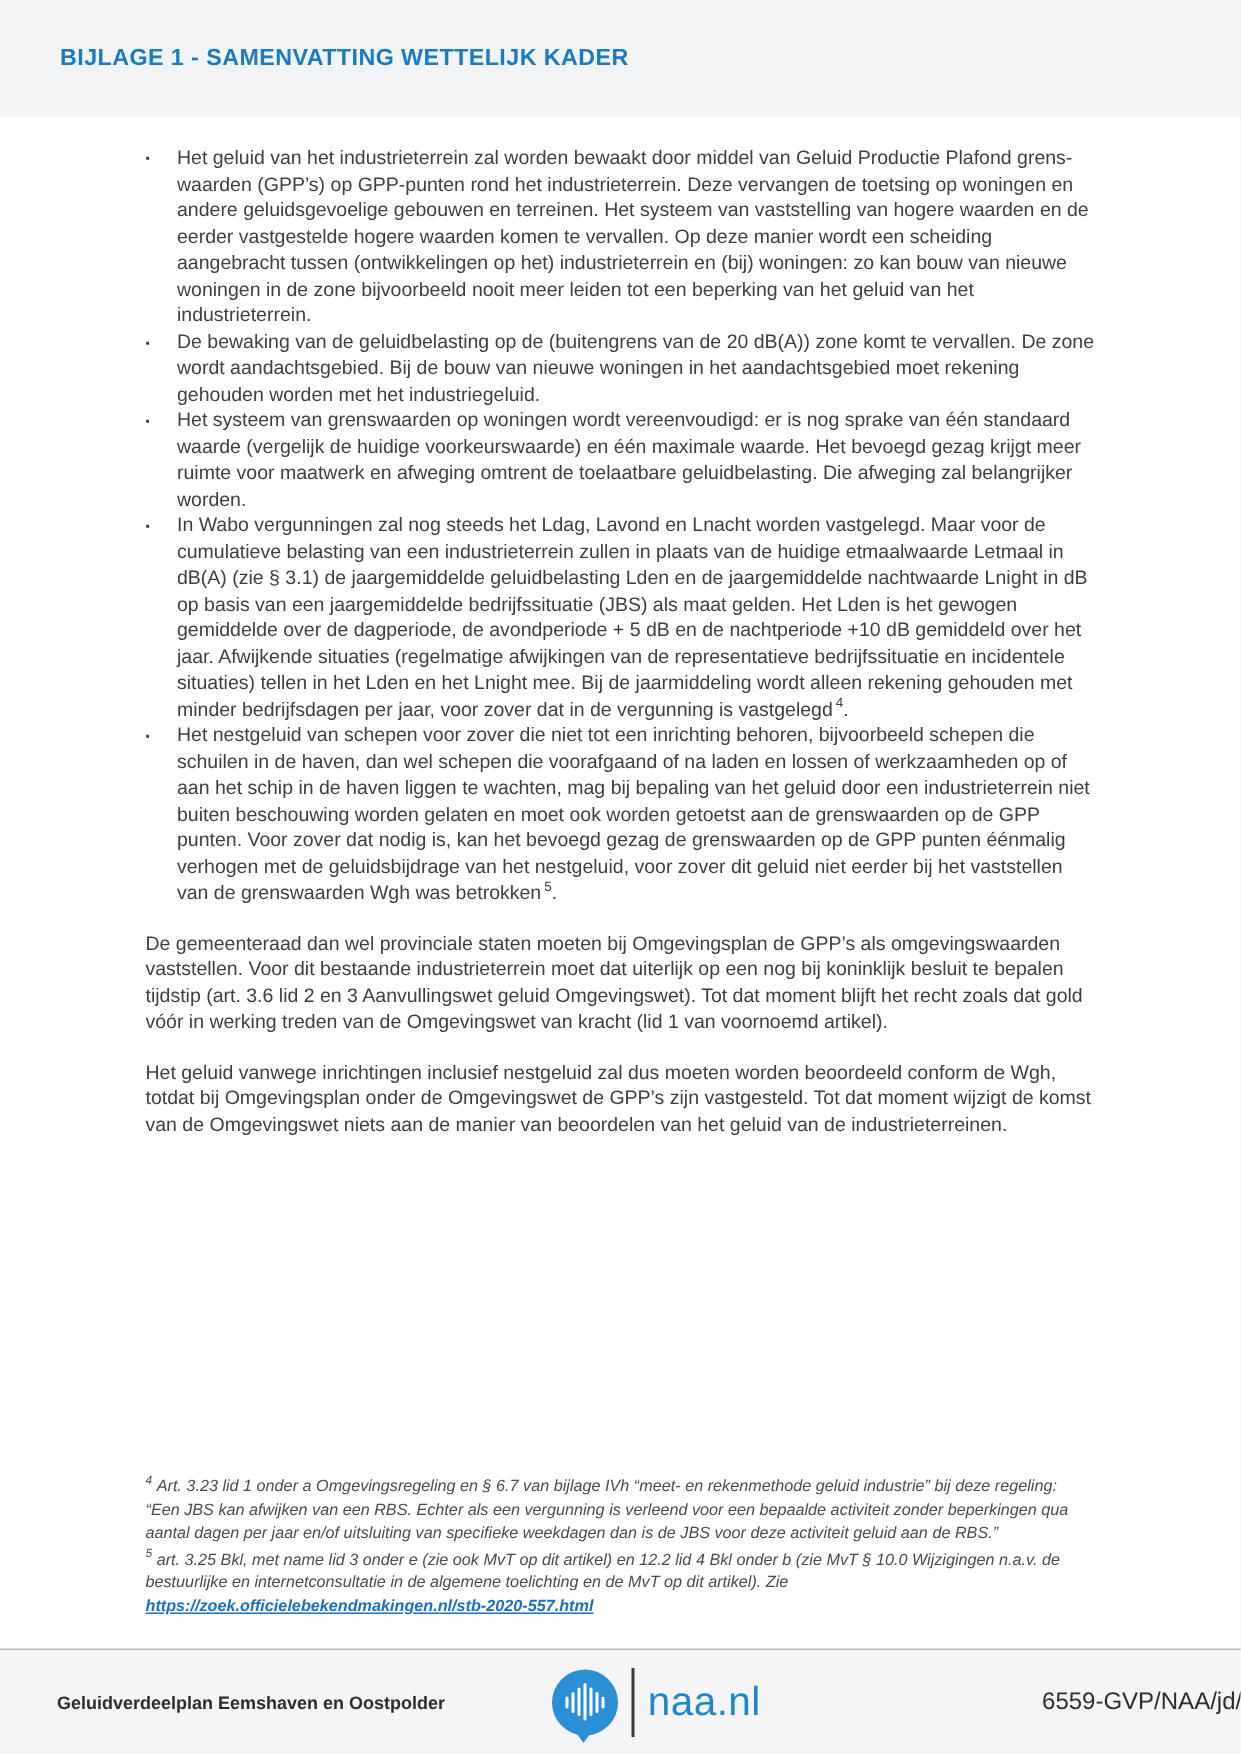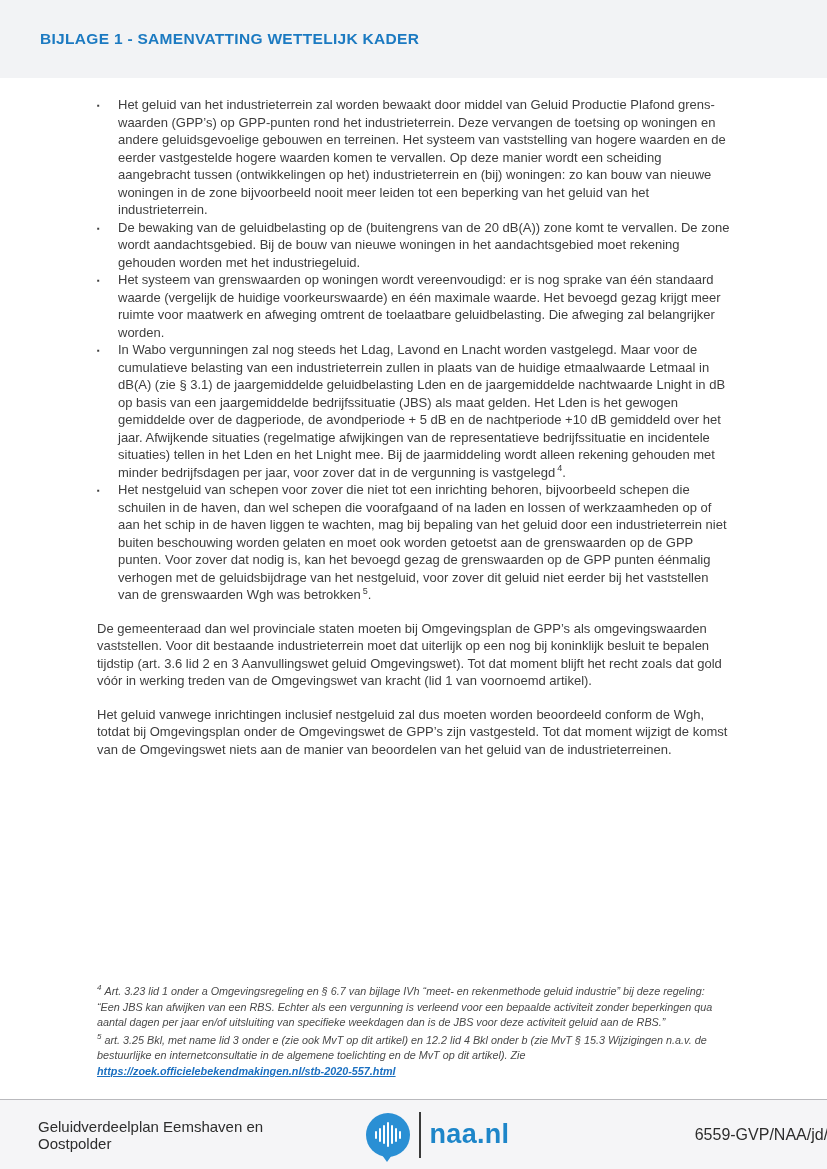--- a/index.html
+++ b/index.html
@@ -83,23 +83,23 @@
     height: 70px;
     background: #f5f5f7;
     border-top: 1px solid #b9b9bd;
     display: flex;
     align-items: center;
     justify-content: space-between;
     padding: 0 38px;
     box-sizing: border-box;
   }
   .footer-left {
-    font-size: 15px;
+    font-size: 12px;
     color: #2d2d2d;
-    font-weight: normal;
+    font-weight: bold;
     width: 280px;
   }
   .footer-right {
     font-size: 16px;
     color: #2d2d2d;
     text-align: right;
     line-height: 19px;
     width: 280px;
   }
 
@@ -123,21 +123,21 @@
     border-right: 5px solid transparent;
     border-top: 7px solid #2a8fd4;
   }
   .logo-bubble .bar { width: 2px; background: #ffffff; border-radius: 2px; }
   .b1 { height: 8px; }  .b2 { height: 14px; } .b3 { height: 19px; }
   .b4 { height: 25px; } .b5 { height: 19px; } .b6 { height: 14px; }
   .b7 { height: 8px; }
   .logo-divider { width: 2px; height: 46px; background: #3a3a3a; }
   .logo-text {
     font-size: 27px;
-    font-weight: bold;
+    font-weight: normal;
     color: #1e86c9;
     letter-spacing: 0.3px;
   }
 </style>
 </head>
 <body>
 
 <div class="page">
 
   <header class="page-header">
@@ -167,21 +167,21 @@
         <span class="bullet-text"><span>Het nestgeluid van schepen voor zover die niet tot een inrichting behoren, bijvoorbeeld schepen die schuilen in de haven, dan wel schepen die voorafgaand of na laden en lossen of werkzaamheden op of aan het schip in de haven liggen te wachten, mag bij bepaling van het geluid door een industrieterrein niet buiten beschouwing worden gelaten en moet ook worden getoetst aan de grenswaarden op de GPP punten. Voor zover dat nodig is, kan het bevoegd gezag de grenswaarden op de GPP punten éénmalig verhogen met de geluidsbijdrage van het nestgeluid, voor zover dit geluid niet eerder bij het vaststellen van de grenswaarden Wgh was betrokken</span><sup class="fnref">5</sup><span>.</span></span>
       </li>
     </ul>
 
     <p class="paragraph">De gemeenteraad dan wel provinciale staten moeten bij Omgevingsplan de GPP’s als omgevingswaarden vaststellen. Voor dit bestaande industrieterrein moet dat uiterlijk op een nog bij koninklijk besluit te bepalen tijdstip (art. 3.6 lid 2 en 3 Aanvullingswet geluid Omgevingswet). Tot dat moment blijft het recht zoals dat gold vóór in werking treden van de Omgevingswet van kracht (lid 1 van voornoemd artikel).</p>
     <p class="paragraph">Het geluid vanwege inrichtingen inclusief nestgeluid zal dus moeten worden beoordeeld conform de Wgh, totdat bij Omgevingsplan onder de Omgevingswet de GPP’s zijn vastgesteld. Tot dat moment wijzigt de komst van de Omgevingswet niets aan de manier van beoordelen van het geluid van de industrieterreinen.</p>
   </main>
 
   <section class="footnotes">
     <p class="footnote"><sup class="fnmark">4</sup><span>Art. 3.23 lid 1 onder a Omgevingsregeling en § 6.7 van bijlage IVh “meet- en rekenmethode geluid industrie” bij deze regeling: “Een JBS kan afwijken van een RBS. Echter als een vergunning is verleend voor een bepaalde activiteit zonder beperkingen qua aantal dagen per jaar en/of uitsluiting van specifieke weekdagen dan is de JBS voor deze activiteit geluid aan de RBS.”</span></p>
-    <p class="footnote"><sup class="fnmark">5</sup><span>art. 3.25 Bkl, met name lid 3 onder e (zie ook MvT op dit artikel) en 12.2 lid 4 Bkl onder b (zie MvT § 15.3 Wijzigingen n.a.v. de bestuurlijke en internetconsultatie in de algemene toelichting en de MvT op dit artikel). Zie </span><a class="footnote-link" href="#">https://zoek.officielebekendmakingen.nl/stb-2020-557.html</a></p>
+    <p class="footnote"><sup class="fnmark">5</sup><span>art. 3.25 Bkl, met name lid 3 onder e (zie ook MvT op dit artikel) en 12.2 lid 4 Bkl onder b (zie MvT § 10.0 Wijzigingen n.a.v. de bestuurlijke en internetconsultatie in de algemene toelichting en de MvT op dit artikel). Zie </span><a class="footnote-link" href="#">https://zoek.officielebekendmakingen.nl/stb-2020-557.html</a></p>
   </section>
 
   <footer class="page-footer">
     <div class="footer-left">Geluidverdeelplan Eemshaven en Oostpolder</div>
 
     <div class="footer-logo">
       <div class="logo-bubble">
         <span class="bar b1"></span>
         <span class="bar b2"></span>
         <span class="bar b3"></span>

